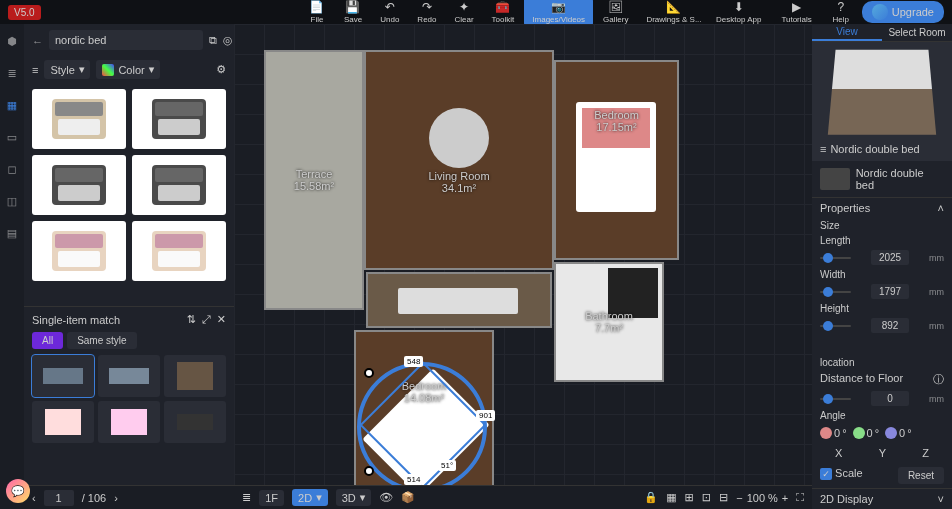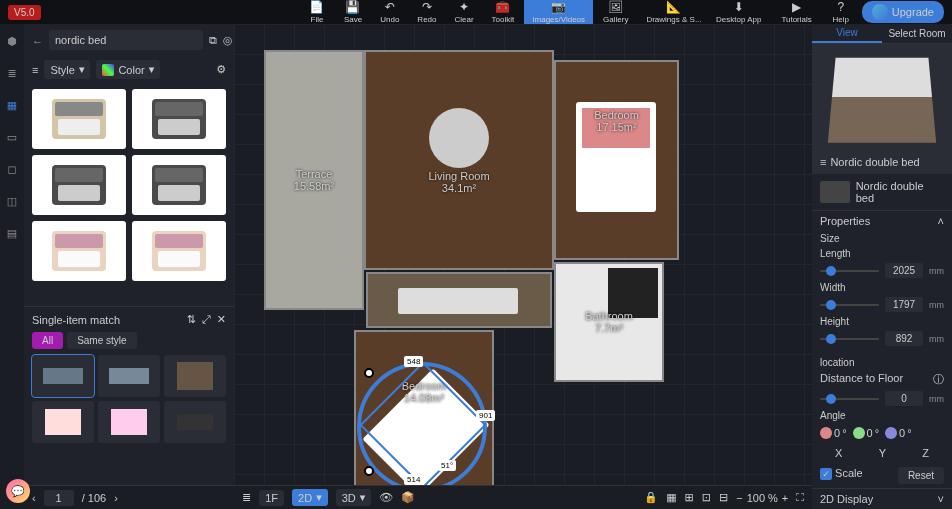--- a/index.html
+++ b/index.html
@@ -35,21 +35,21 @@
 .bed2::after{background:#ccc}
 .bed3{background:#e8d4c0}
 .bed3::before{background:#c9a}
 .bed3::after{background:#fafafa}
 .match-panel{position:absolute;left:24px;top:306px;width:210px;background:#1f222a;padding:6px 8px;border-top:1px solid #333}
 .match-hdr{display:flex;justify-content:space-between;align-items:center;margin-bottom:6px}
 .match-title{font-size:11px}
 .match-ctrl{display:flex;gap:6px}
 .tabs{display:flex;gap:4px;margin-bottom:6px}
 .tab{padding:3px 10px;border-radius:3px;background:#2a2d36;cursor:pointer;font-size:10px}
-.tab.active{background:#a21caf}
+.tab.active{background:#6d28d9}
 .match-grid{display:grid;grid-template-columns:repeat(3,1fr);gap:4px}
 .match-card{background:#2a2d36;height:42px;border-radius:3px;display:flex;align-items:center;justify-content:center;overflow:hidden}
 .match-card.sel{outline:1px solid #3b7dd8}
 .pager{position:absolute;bottom:0;left:24px;width:210px;height:24px;background:#1a1d24;display:flex;align-items:center;padding:0 8px;gap:8px;border-top:1px solid #333}
 .pager input{width:30px;background:#2a2d36;border:none;color:#ccc;text-align:center;padding:2px;border-radius:2px}
 .canvas{position:absolute;left:234px;top:24px;right:140px;bottom:24px;background:#1a1d24;background-image:linear-gradient(#23262e 1px,transparent 1px),linear-gradient(90deg,#23262e 1px,transparent 1px);background-size:30px 30px}
 .floor{position:absolute;left:30px;top:26px;width:430px;height:420px}
 .room{position:absolute;border:2px solid #888}
 .terrace{left:0;top:0;width:100px;height:260px;background:#a8a8a0}
 .living{left:100px;top:0;width:190px;height:220px;background:#5a3d28}
@@ -72,21 +72,21 @@
 .view-tabs{height:22px;display:flex;border-bottom:1px solid #333}
 .view-tab{flex:1;display:flex;align-items:center;justify-content:center;cursor:pointer;font-size:10px}
 .view-tab.active{color:#3b7dd8;border-bottom:2px solid #3b7dd8}
 .preview{height:120px;background:#2a2d36;display:flex;align-items:center;justify-content:center;position:relative;overflow:hidden}
 .prev-room{width:100px;height:90px;background:linear-gradient(180deg,#ddd 50%,#765 50%);position:relative;transform:perspective(200px) rotateX(20deg)}
 .obj-hdr{padding:6px 8px;font-size:11px;background:#2a2d36;display:flex;align-items:center;gap:4px}
 .obj-row{padding:6px 8px;display:flex;align-items:center;gap:6px}
 .obj-thumb{width:30px;height:22px;background:#444;border-radius:2px}
 .sect{padding:4px 8px;display:flex;justify-content:space-between;align-items:center;font-size:10px;border-top:1px solid #333}
 .prop{padding:2px 8px;font-size:10px}
-.slider-row{padding:2px 8px;display:flex;align-items:center;gap:6px}
+.slider-row{padding:2px 8px;display:flex;align-items:center;gap:20px}
 .slider{flex:1;height:2px;background:#444;position:relative;border-radius:2px}
 .slider::after{content:'';position:absolute;left:10%;top:-4px;width:10px;height:10px;background:#3b7dd8;border-radius:50%}
 .val-in{width:38px;background:#2a2d36;border:none;color:#ccc;text-align:center;padding:2px;border-radius:2px;font-size:10px}
 .unit{font-size:9px;opacity:0.6}
 .axis-row{display:flex;gap:6px;padding:4px 8px;align-items:center}
 .axis{display:flex;align-items:center;gap:2px;font-size:9px}
 .axis-dot{width:12px;height:12px;border-radius:50%}
 .ax{background:#d88}
 .ay{background:#8d8}
 .az{background:#88d}
@@ -346,21 +346,21 @@
       <div class="slider"></div>
       <input class="val-in" value="1797" style="">
       <span class="unit">mm</span>
     </div>
   <div class="prop">Height</div>
   <div class="slider-row">
       <div class="slider"></div>
       <input class="val-in" value="892" style="">
       <span class="unit">mm</span>
     </div>
-  <div class="prop" style="margin-top:7px">location</div>
+  <div class="prop" style="margin-top:20px">location</div>
   <div class="prop"><span>Distance to Floor</span> <span style="float:right">ⓘ</span></div>
   <div class="slider-row">
       <div class="slider"></div>
       <input class="val-in" value="0" style="">
       <span class="unit">mm</span>
     </div>
   <div class="prop">Angle</div>
   <div class="axis-row">
     <div class="axis">
         <span class="axis-dot ax"></span>

